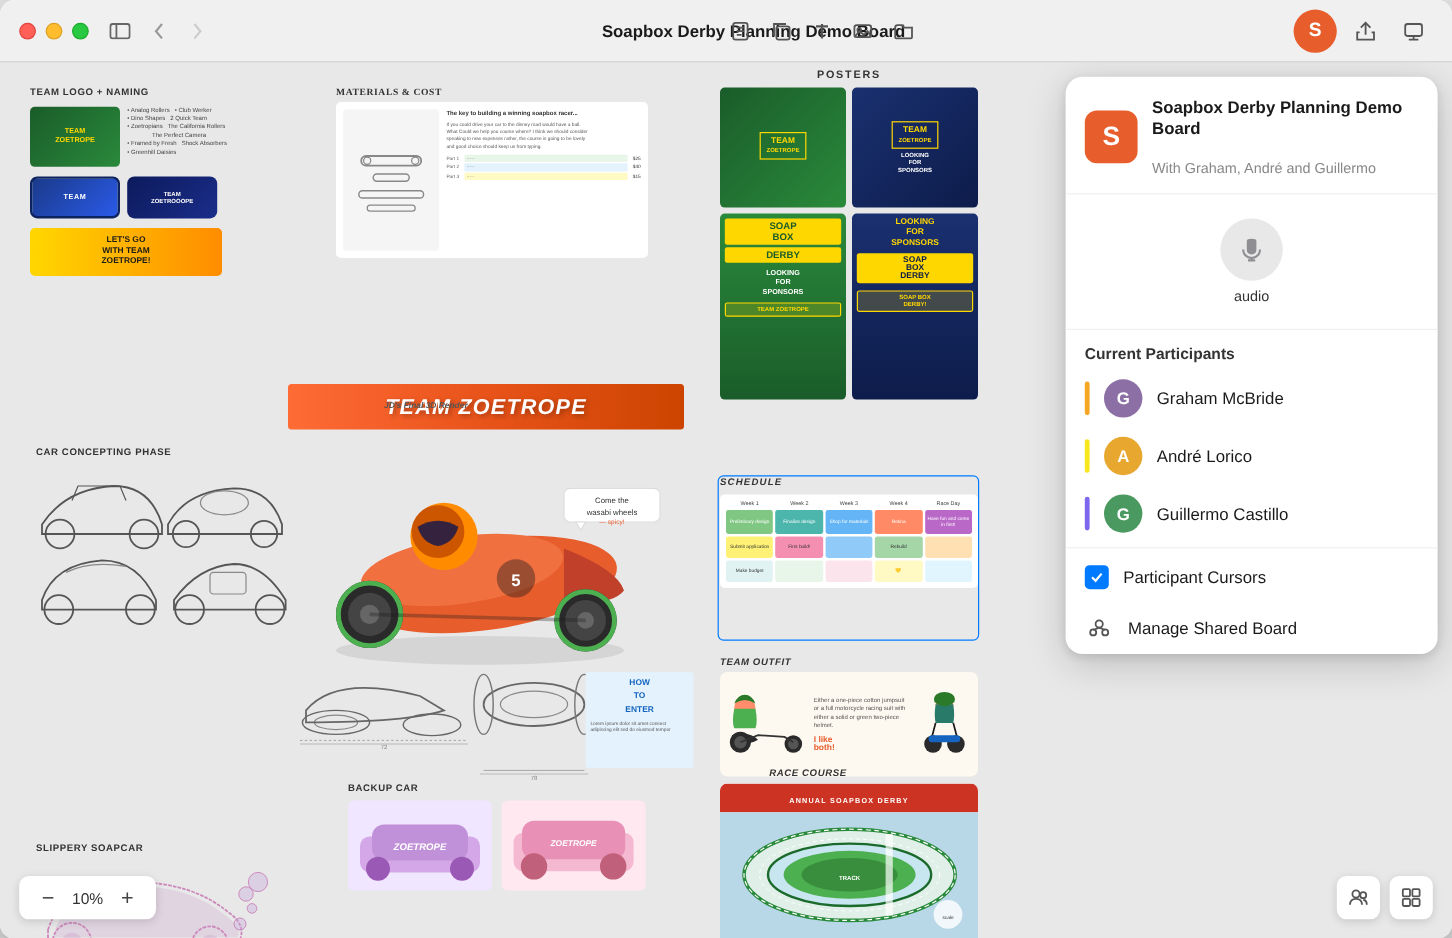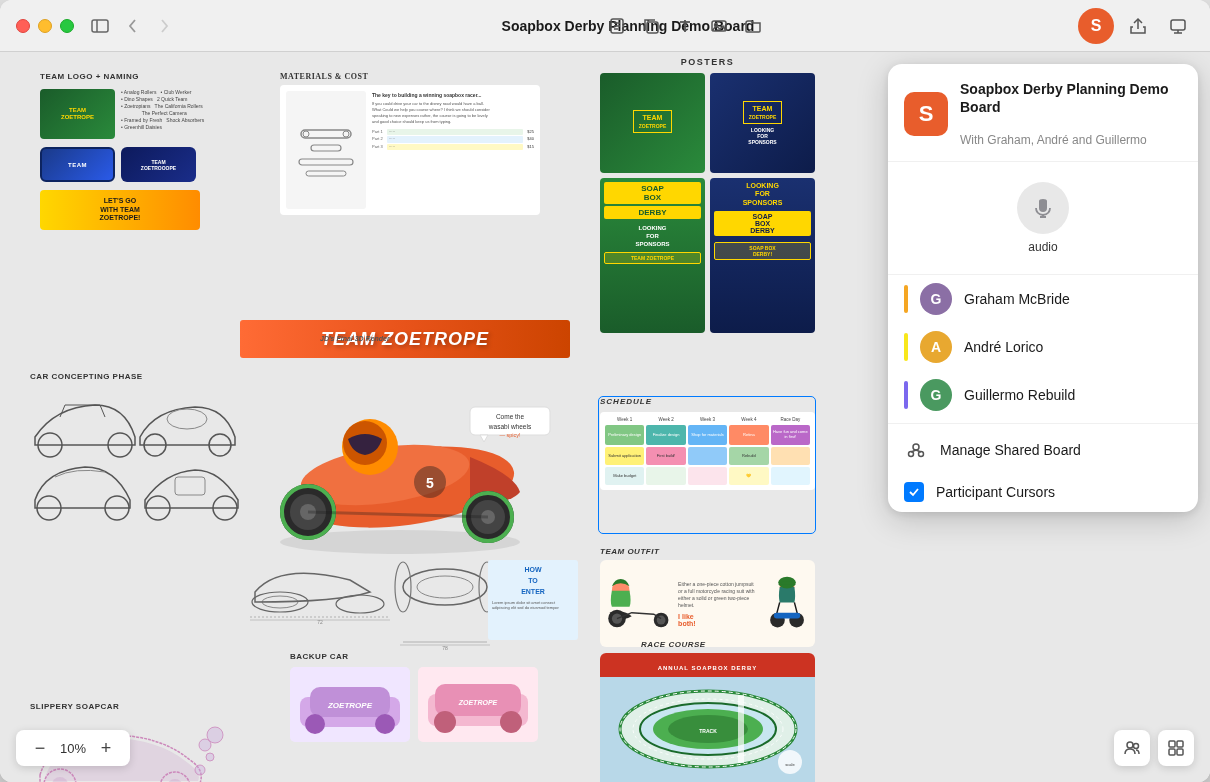--- a/index.html
+++ b/index.html
@@ -302,21 +302,21 @@
       background: #007aff;
       border-radius: 4px;
       display: flex; align-items: center; justify-content: center;
       color: white;
       font-size: 12px;
     }
 
     
     .team-logo-section {
       position: absolute;
-      top: 20px; left: 40px;
+      top: 20px; left: 25px;
       width: 240px; height: 290px;
     }
 
     
     .car-phase-section {
       position: absolute;
       top: 320px; left: 30px;
       width: 240px; height: 200px;
     }
 
@@ -930,58 +930,59 @@
               <path d="M7,4 Q7,2 11,2 Q15,2 15,4 L15,11 Q15,15 11,15 Q7,15 7,11 Z" fill="#8e8e93"></path>
               <path d="M4,11 Q4,17 11,18 Q18,17 18,11" stroke="#8e8e93" stroke-width="1.8" fill="none"></path>
               <line x1="11" y1="18" x2="11" y2="20" stroke="#8e8e93" stroke-width="1.8"></line>
               <line x1="8" y1="20" x2="14" y2="20" stroke="#8e8e93" stroke-width="1.8"></line>
             </svg>
           </div>
           <span class="action-label">audio</span>
         </button>
       </div>
 
+      <div class="collab-section-label">Current Participants</div>
 
       <div class="participant-row">
         <div class="participant-color-bar" style="background:#f5a623;"></div>
         <div class="participant-avatar avatar-graham">G</div>
         <span class="participant-name">Graham McBride</span>
       </div>
 
       <div class="participant-row">
         <div class="participant-color-bar" style="background:#f8e71c;"></div>
         <div class="participant-avatar avatar-andre">A</div>
         <span class="participant-name">André Lorico</span>
       </div>
 
       <div class="participant-row">
         <div class="participant-color-bar" style="background:#7b68ee;"></div>
         <div class="participant-avatar avatar-guillermo">G</div>
-        <span class="participant-name">Guillermo Rebuild</span>
+        <span class="participant-name">Guillermo Castillo</span>
       </div>
 
       <div class="separator-line"></div>
+
+      <div class="menu-row">
+        <div class="checkbox-blue">
+          <svg width="12" height="12" viewBox="0 0 12 12" fill="none" stroke="white" stroke-width="1.8">
+            <polyline points="2,6 5,9 10,3"></polyline>
+          </svg>
+        </div>
+        <span class="menu-row-text">Participant Cursors</span>
+      </div>
 
       <div class="menu-row">
         <div class="menu-icon">
           <svg width="20" height="20" viewBox="0 0 20 20" fill="none" stroke="#555" stroke-width="1.5">
             <circle cx="10" cy="7" r="3"></circle>
             <circle cx="5" cy="14" r="2.5"></circle>
             <circle cx="15" cy="14" r="2.5"></circle>
             <line x1="10" y1="10" x2="5" y2="12"></line>
             <line x1="10" y1="10" x2="15" y2="12"></line>
           </svg>
         </div>
         <span class="menu-row-text">Manage Shared Board</span>
       </div>
-
-      <div class="menu-row">
-        <div class="checkbox-blue">
-          <svg width="12" height="12" viewBox="0 0 12 12" fill="none" stroke="white" stroke-width="1.8">
-            <polyline points="2,6 5,9 10,3"></polyline>
-          </svg>
-        </div>
-        <span class="menu-row-text">Participant Cursors</span>
-      </div>
     </div>
 
   </div>
 </div>
 
 </body></html>

